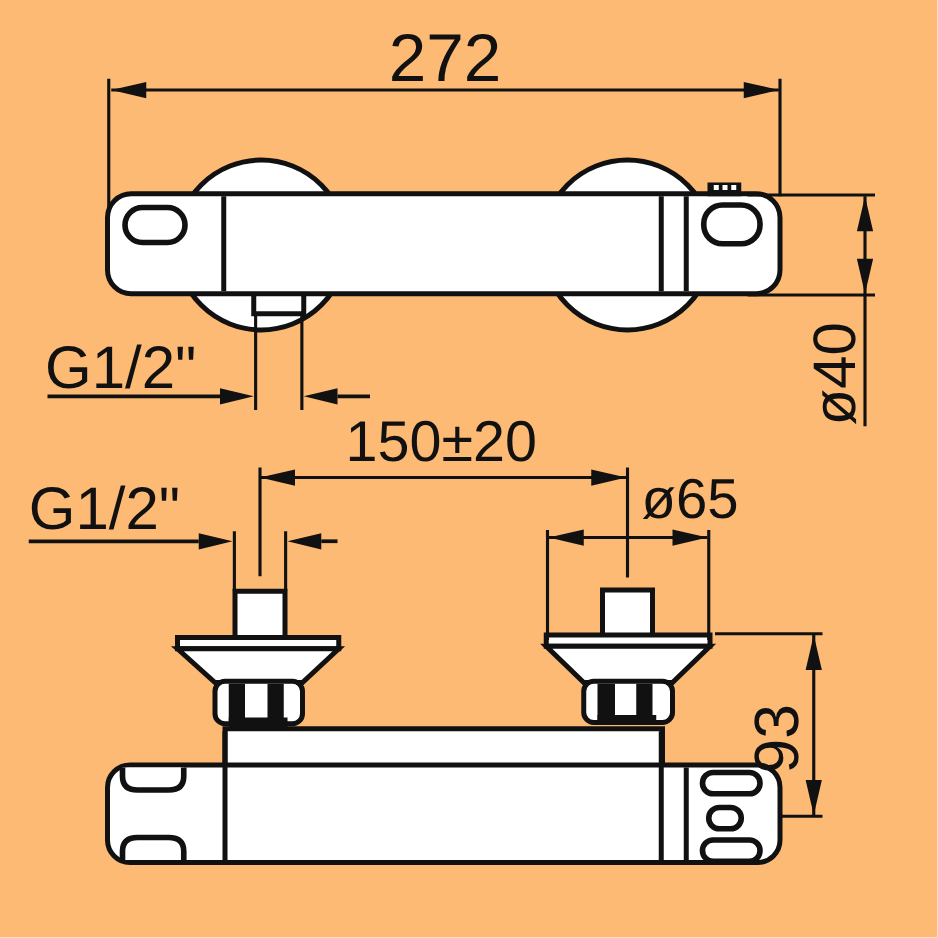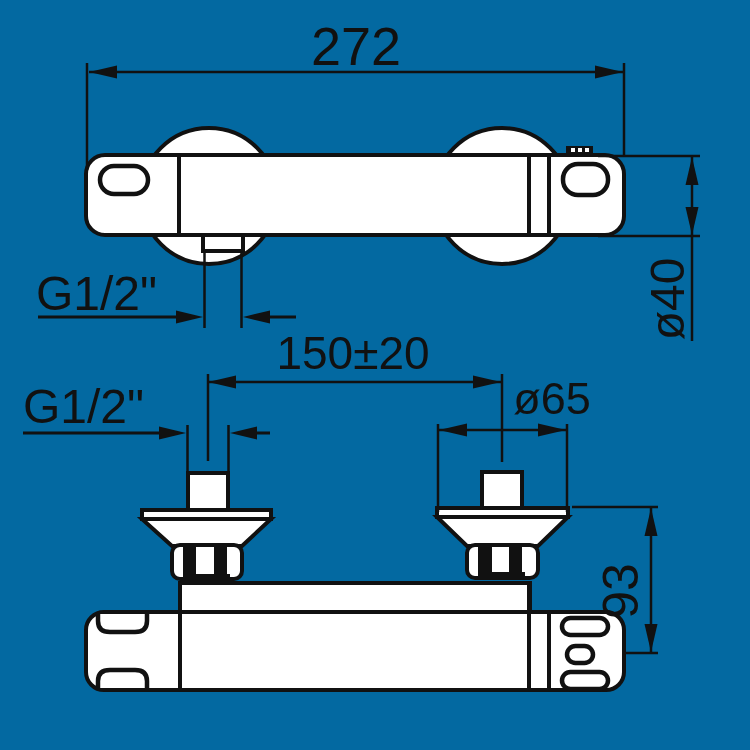--- a/index.html
+++ b/index.html
@@ -1,16 +1,16 @@
 <!DOCTYPE html>
 <html><head>
 <meta charset="utf-8">
 <style>
   html,body{margin:0;padding:0;background:#fff;}
-  .canvas{width:750px;height:750px;background:#0369a1;position:relative;overflow:hidden;}
+  .canvas{width:750px;height:750px;background:#fdba74;position:relative;overflow:hidden;}
   svg{display:block;}
   .ol{stroke:#111;stroke-width:4;fill:#fff;}
   .olthick{stroke:#111;stroke-width:4.5;fill:#fff;}
   .thin{stroke:#111;stroke-width:2.5;fill:none;}
   .lead{stroke:#111;stroke-width:3;fill:none;}
   .arr{fill:#111;stroke:none;}
   .blk{fill:#111;stroke:none;}
   .wht{fill:#fff;stroke:none;}
   text{font-family:"Liberation Sans","DejaVu Sans",sans-serif;fill:#111;}
   .t54{font-size:54px;}

